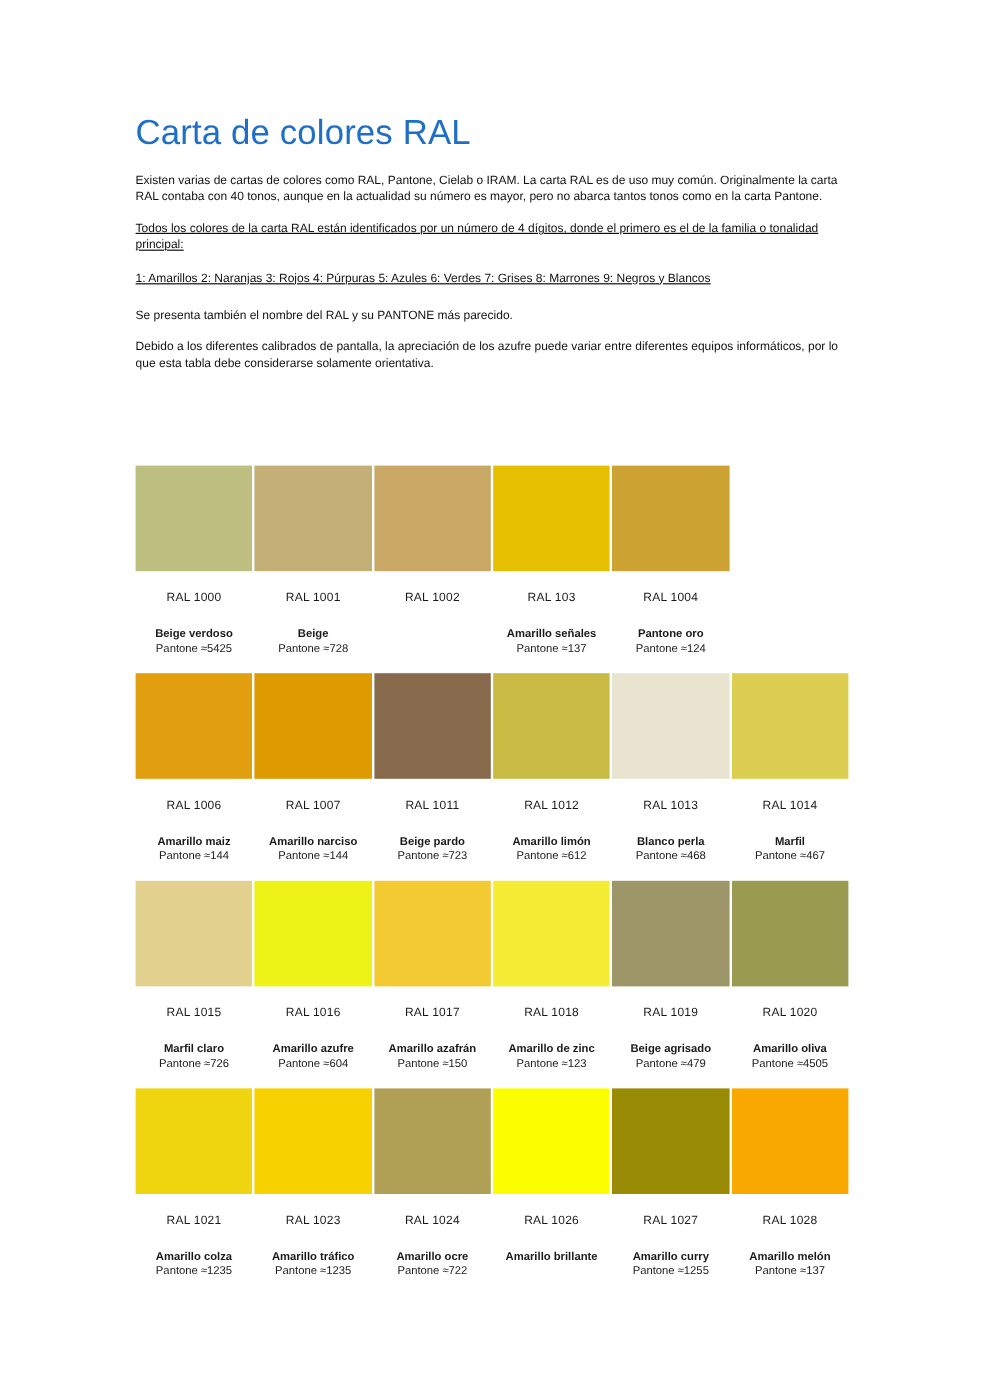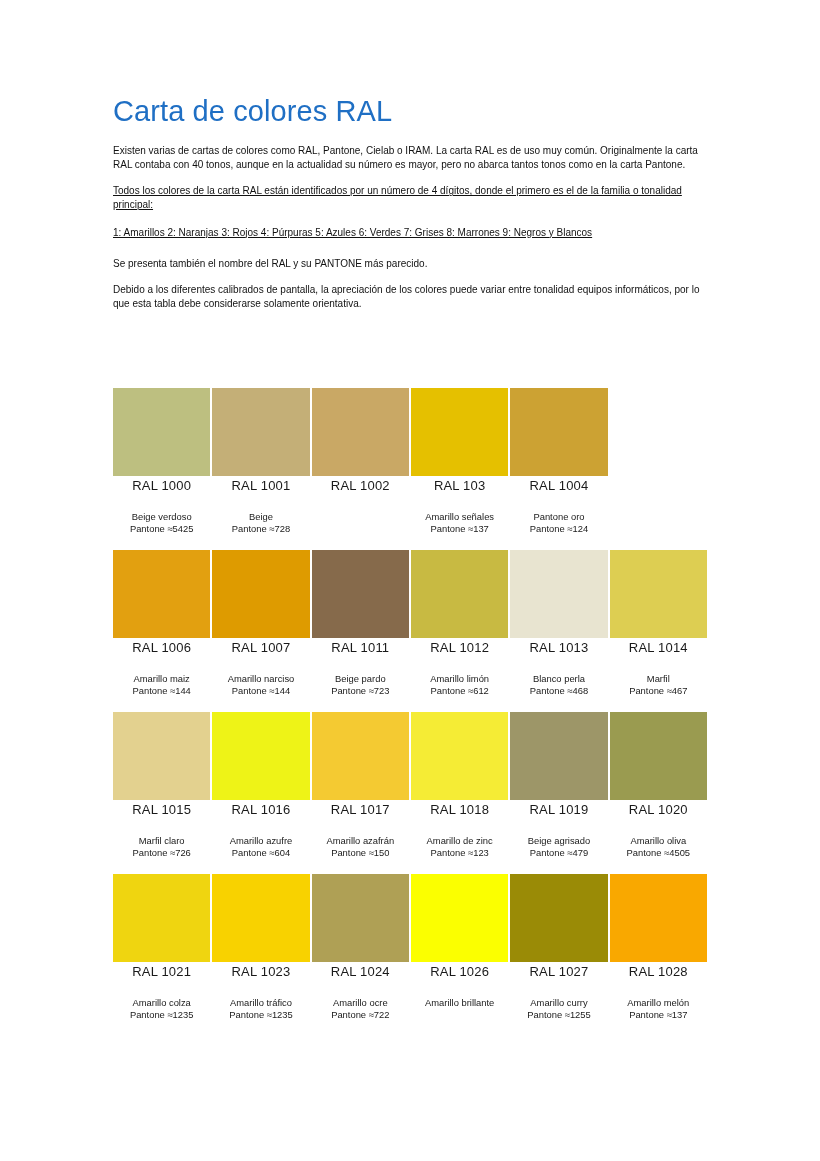--- a/index.html
+++ b/index.html
@@ -66,39 +66,40 @@
     box-sizing: border-box;
     padding: 0 1px;
   }
   .chip {
     height: 88px;
     width: 100%;
     display: block;
   }
   .ral-code {
     text-align: center;
-    font-size: 13px;
+    font-size: 10px;
     color: #1a1a1a;
-    padding-top: 2px;
+    padding-top: 17px;
     padding-bottom: 2px;
     letter-spacing: 0.2px;
     white-space: nowrap;
   }
   .desc {
     text-align: center;
     font-size: 9.4px;
     line-height: 1.28;
     color: #1a1a1a;
     padding-top: 16px;
     padding-bottom: 13px;
     min-height: 26px;
   }
   .desc .name {
     display: block;
     white-space: nowrap;
+    font-weight: bold;
   }
   .desc .pantone {
     display: block;
     white-space: nowrap;
   }
 </style>
 </head>
 <body>
 
 <div class="page">
@@ -107,21 +108,21 @@
     <h1 class="doc-title" style="color: rgb(31, 111, 196);">Carta de colores RAL</h1>
 
     <p class="para">Existen varias de cartas de colores como RAL, Pantone, Cielab o IRAM. La carta RAL es de uso muy común. Originalmente la carta RAL contaba con 40 tonos, aunque en la actualidad su número es mayor, pero no abarca tantos tonos como en la carta Pantone.</p>
 
     <p class="para tight">Todos los colores de la carta RAL están identificados por un número de 4 dígitos, donde el primero es el de la familia o tonalidad principal:</p>
 
     <p class="para tight">1: Amarillos 2: Naranjas 3: Rojos 4: Púrpuras 5: Azules 6: Verdes 7: Grises 8: Marrones 9: Negros y Blancos</p>
 
     <p class="para spaced-before">Se presenta también el nombre del RAL y su PANTONE más parecido.</p>
 
-    <p class="para">Debido a los diferentes calibrados de pantalla, la apreciación de los colores puede variar entre tonalidad equipos informáticos, por lo que esta tabla debe considerarse solamente orientativa.</p>
+    <p class="para">Debido a los diferentes calibrados de pantalla, la apreciación de los azufre puede variar entre diferentes equipos informáticos, por lo que esta tabla debe considerarse solamente orientativa.</p>
   </div>
 
   <div class="swatch-grid">
 
     <div class="grid-row">
       <div class="cell">
         <span class="chip" style="background:#bdbf80;"></span>
         <div class="ral-code">RAL 1000</div>
         <div class="desc">
           <span class="name">Beige verdoso</span>

